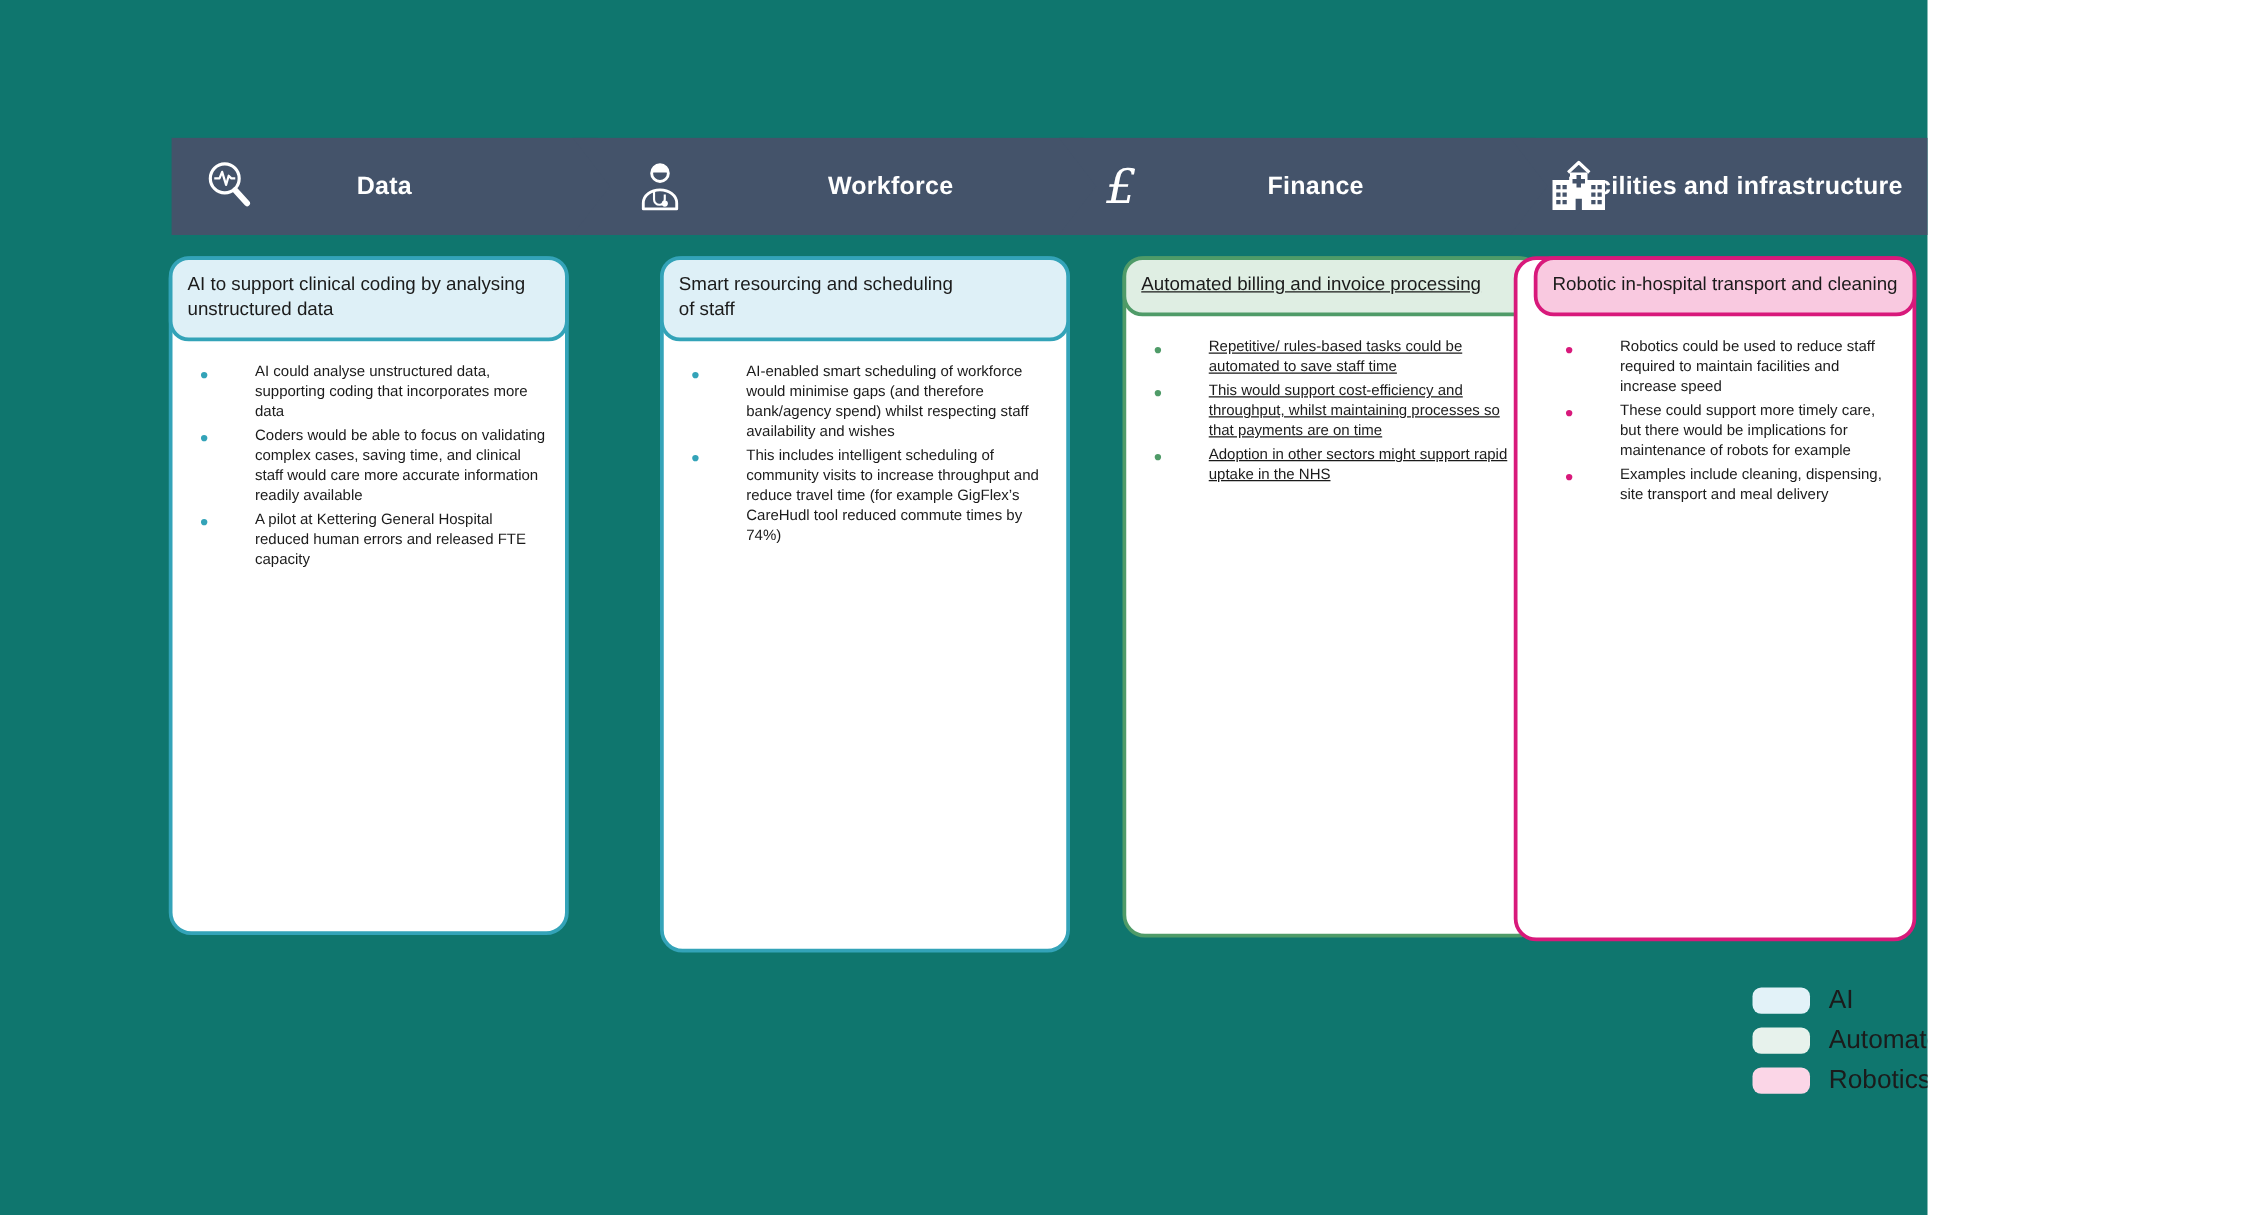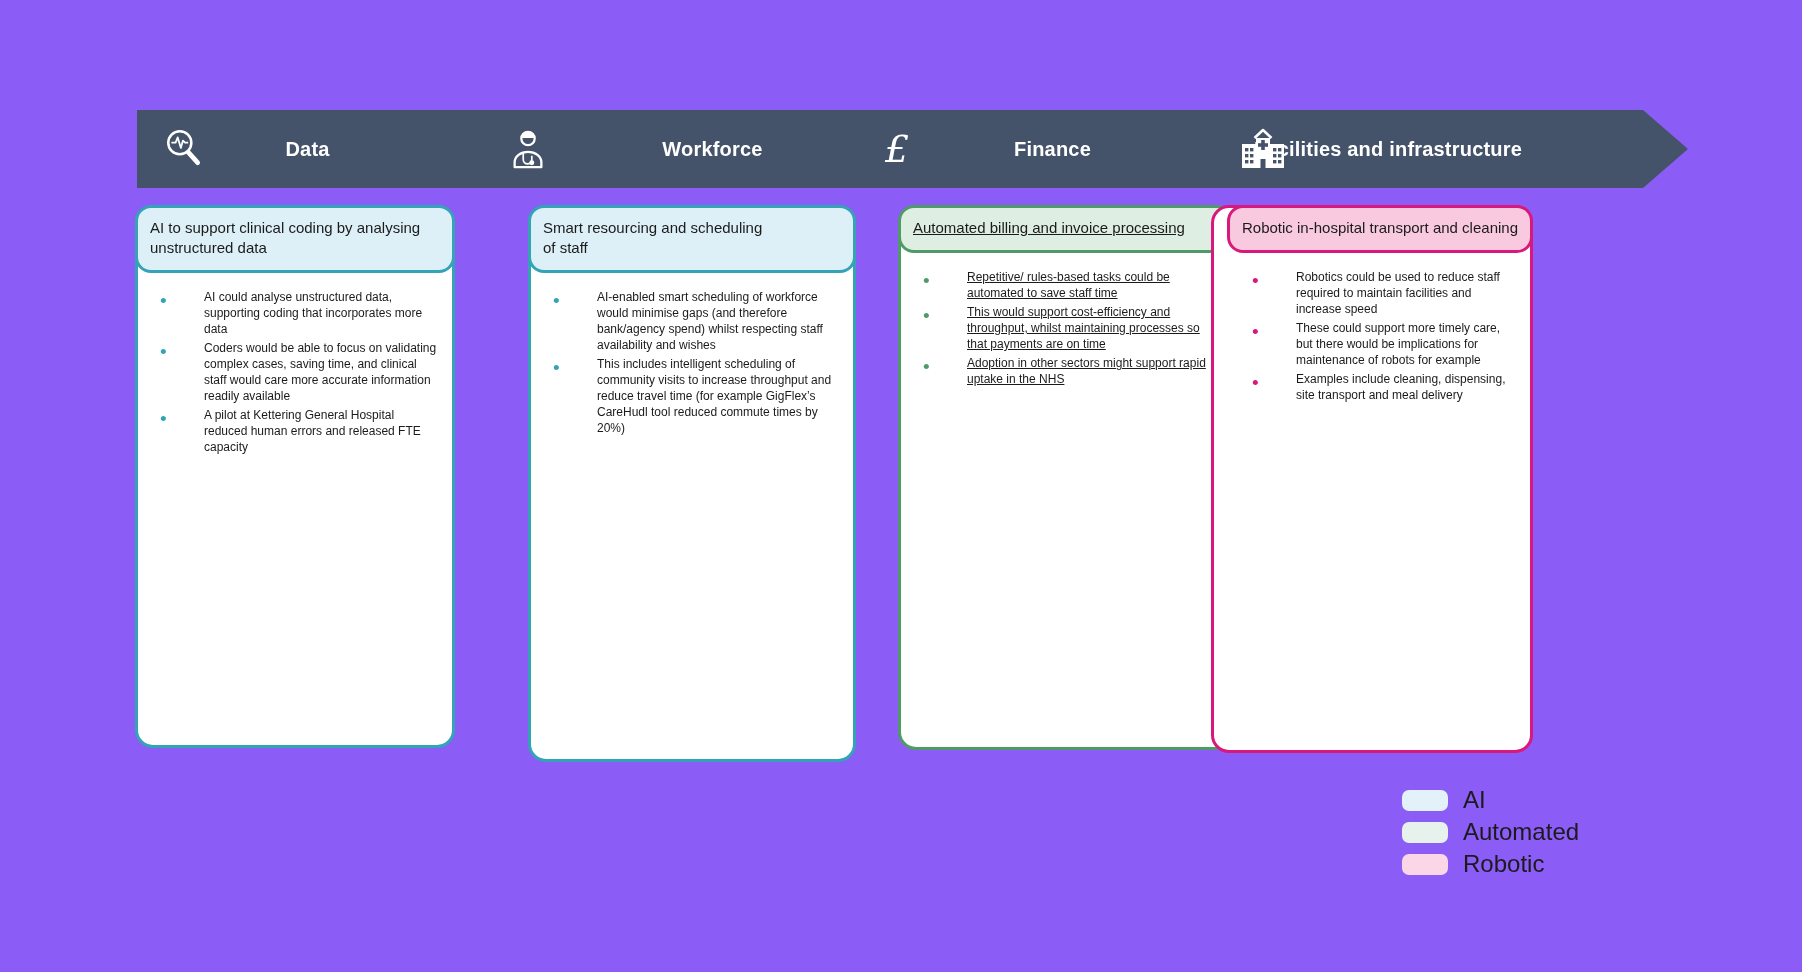--- a/index.html
+++ b/index.html
@@ -1,21 +1,21 @@
 <!DOCTYPE html>
 <html><head>
 <meta charset="utf-8">
 <style>
   * { box-sizing: border-box; margin: 0; padding: 0; }
   html, body { background: #ffffff; }
   .page {
     position: relative;
-    width: 1802px;
+    width: 1542px;
     height: 972px;
-    background: #8b5cf6;
+    background: #0f766e;
     font-family: "Liberation Sans", sans-serif;
     color: #1b1b1b;
     overflow: hidden;
   }
 
   
   .banner {
     position: absolute;
     left: 137px;
     top: 110px;
@@ -125,21 +125,21 @@
   }
   .legend-swatch {
     width: 46px;
     height: 21px;
     border-radius: 7px;
     background: var(--swatch, #eee);
     flex: 0 0 auto;
   }
   .legend-label {
     margin-left: 15px;
-    font-size: 24px;
+    font-size: 21px;
     color: #1b1b1b;
     white-space: nowrap;
   }
 </style>
 </head>
 <body>
 
 <div class="page">
 
   <div class="banner" style="--bg: #44536A; --separator: #FFFFFF; --text: #FFFFFF;">
@@ -214,21 +214,21 @@
       <li>A pilot at Kettering General Hospital reduced human errors and released FTE capacity</li>
     </ul>
   </section>
 
   <section class="card card-2" style="--border: #33A3B8; --fill: #DEF0F7; --bullet: #33A3B8;">
     <header class="card-header">
       <div class="card-title">Smart resourcing and scheduling of staff</div>
     </header>
     <ul class="card-body">
       <li>AI-enabled smart scheduling of workforce would minimise gaps (and therefore bank/agency spend) whilst respecting staff availability and wishes</li>
-      <li>This includes intelligent scheduling of community visits to increase throughput and reduce travel time (for example GigFlex’s CareHudl tool reduced commute times by 20%)</li>
+      <li>This includes intelligent scheduling of community visits to increase throughput and reduce travel time (for example GigFlex’s CareHudl tool reduced commute times by 74%)</li>
     </ul>
   </section>
 
   <section class="card card-3" style="--border: #4F9B68; --fill: #DFEEE3; --bullet: #4F9B68;">
     <header class="card-header">
       <div class="card-title">Automated billing and invoice processing</div>
     </header>
     <ul class="card-body">
       <li>Repetitive/ rules-based tasks could be automated to save staff time</li>
       <li>This would support cost-efficiency and throughput, whilst maintaining processes so that payments are on time</li>
@@ -251,17 +251,17 @@
     <div class="legend-row" style="--swatch: #E2F2F8;">
       <span class="legend-swatch"></span>
       <span class="legend-label">AI</span>
     </div>
     <div class="legend-row" style="--swatch: #E7F2EC;">
       <span class="legend-swatch"></span>
       <span class="legend-label">Automated</span>
     </div>
     <div class="legend-row" style="--swatch: #FBD6E7;">
       <span class="legend-swatch"></span>
-      <span class="legend-label">Robotic</span>
+      <span class="legend-label">Robotics</span>
     </div>
   </div>
 
 </div>
 
 </body></html>

